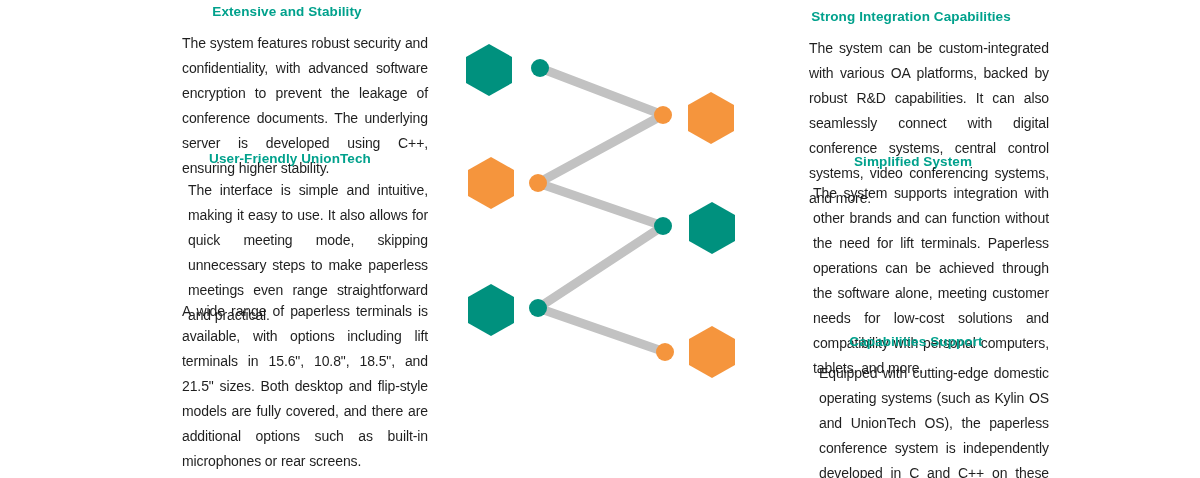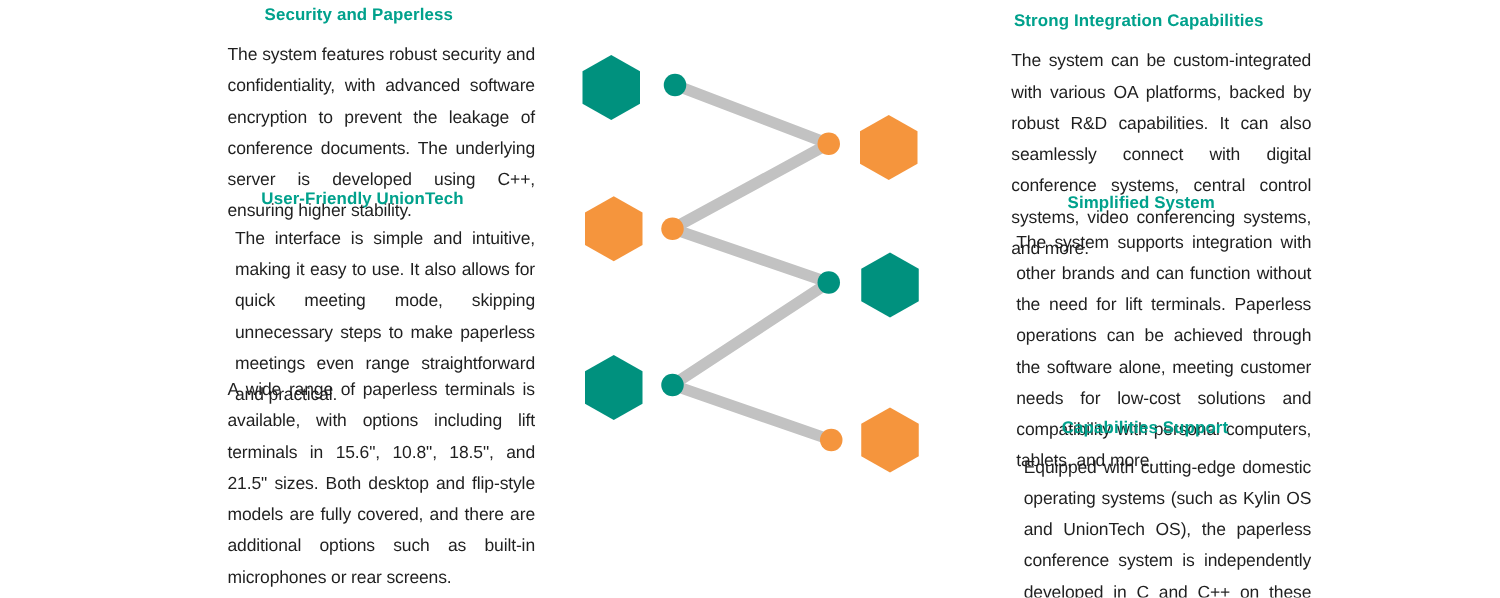--- a/index.html
+++ b/index.html
@@ -52,21 +52,21 @@
     width: 320px;
     height: 360px;
   }
 </style>
 </head>
 <body>
 
 <div class="canvas">
 
   <div class="feature-block block-l1">
-    <h3>Security and Paperless</h3>
+    <h3>Extensive and Stability</h3>
     <p>The system features robust security and confidentiality, with advanced software encryption to prevent the leakage of conference documents. The underlying server is developed using C++, ensuring higher stability.</p>
   </div>
 
   <div class="feature-block block-l2">
     <h3>User-Friendly UnionTech</h3>
     <p>The interface is simple and intuitive, making it easy to use. It also allows for quick meeting mode, skipping unnecessary steps to make paperless meetings even range straightforward and practical.</p>
   </div>
 
   <div class="feature-block block-l3">
     <p>A wide range of paperless terminals is available, with options including lift terminals in 15.6", 10.8", 18.5", and 21.5" sizes. Both desktop and flip-style models are fully covered, and there are additional options such as built-in microphones or rear screens.</p>

